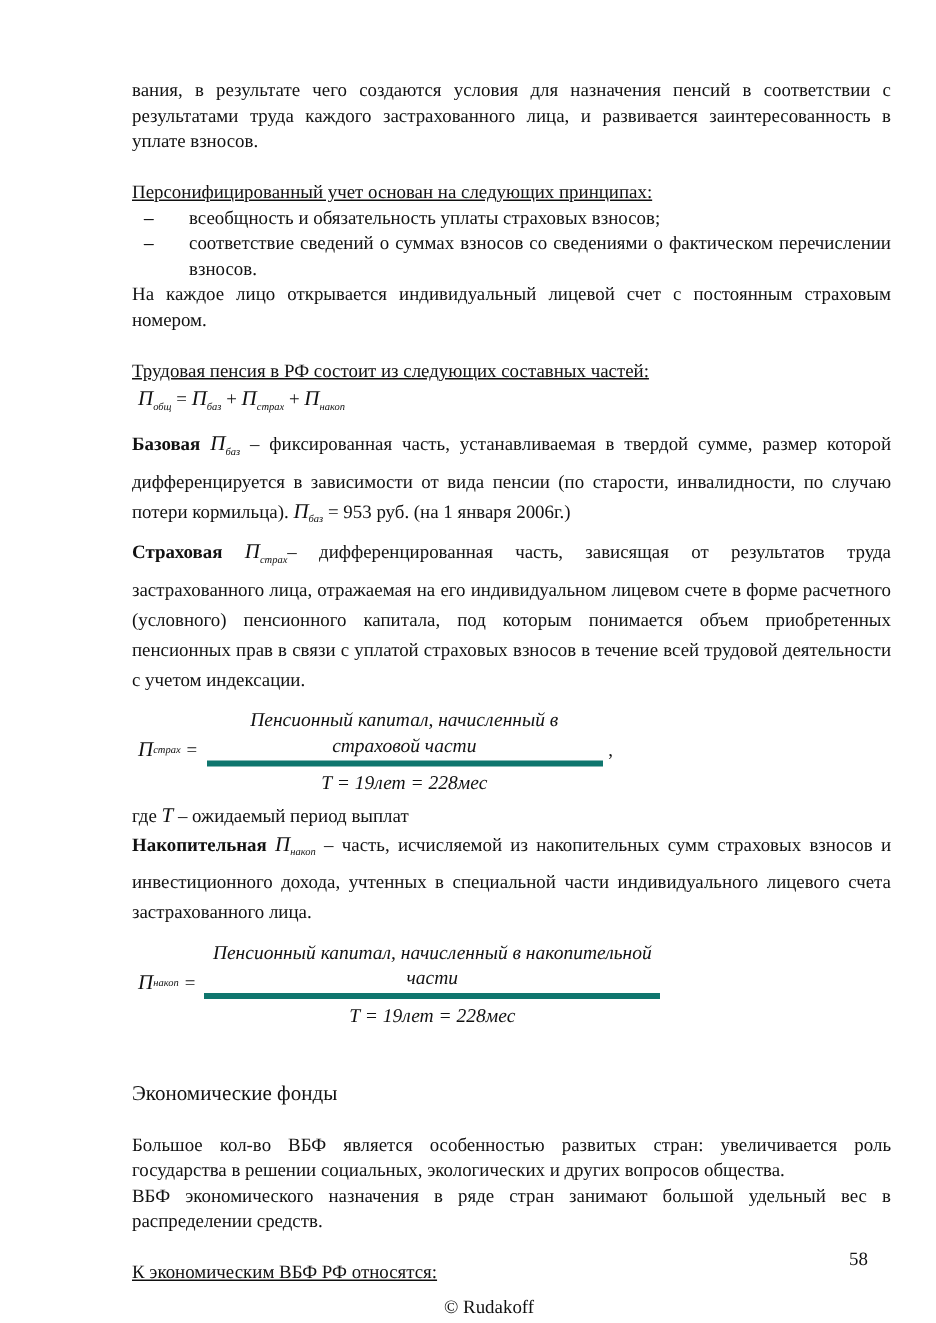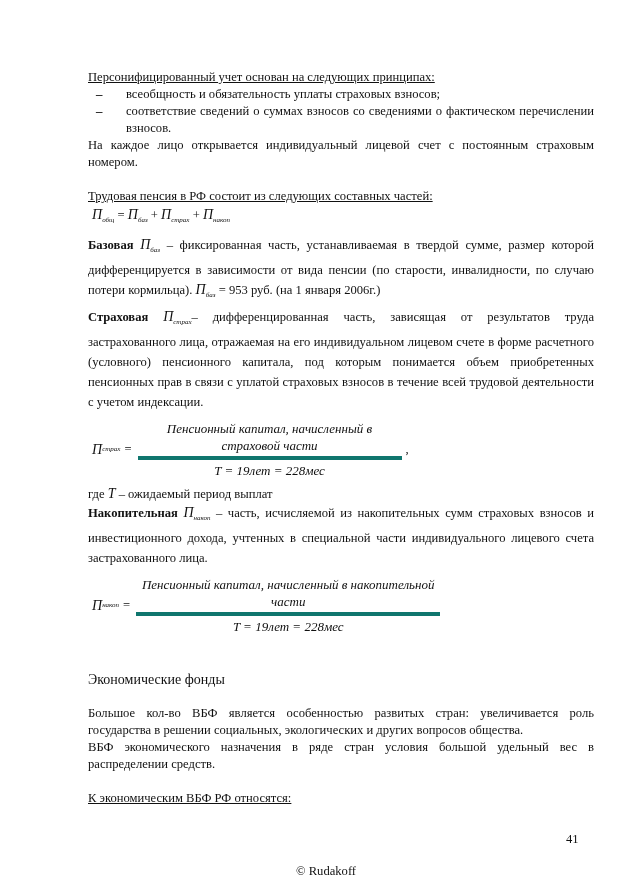--- a/index.html
+++ b/index.html
@@ -23,20 +23,21 @@
   .heading { font-size: 14px; line-height: 22px; margin-top: 34px; margin-bottom: 14px; }
   .footer { position: absolute; top: 832px; left: 0; width: 624px; font-size: 12.6px; }
   .footer .copy { position: absolute; left: 296px; margin-top: 32px; }
   .footer .pg { position: absolute; left: 566px; }
 </style>
 </head>
 <body>
 
 <div class="page">
 
+  <p>вания, в результате чего создаются условия для назначения пенсий в соответствии с результатами труда каждого застрахованного лица, и развивается заинтересованность в уплате взносов.</p>
   <div class="gap"></div>
 
   <p class="u">Персонифицированный учет основан на следующих принципах:</p>
   <ul class="dash-list">
     <li><span class="mark">–</span></li>
     <li><span class="mark">–</span><span>всеобщность и обязательность уплаты страховых взносов;</span></li>
     <li><span class="mark">–</span></li>
     <li><span class="mark">–</span><span>соответствие сведений о суммах взносов со сведениями о фактическом перечислении взносов.</span></li>
   </ul>
   <p>На каждое лицо открывается  индивидуальный лицевой счет с постоянным страховым номером.</p>
@@ -90,23 +91,23 @@
     <span style="margin-left:4px">=</span>
     <span class="frac">
       <span class="num" style="width:300px;text-align:center">Пенсионный капитал, начисленный в накопительной части</span>
       <span class="den">T = 19лет = 228мес</span>
     </span>
   </div>
 
   <div class="heading">Экономические фонды</div>
 
   <p>Большое кол-во ВБФ является особенностью развитых стран: увеличивается роль государства в решении социальных, экологических и других вопросов общества.</p>
-  <p>ВБФ экономического назначения в ряде стран условия большой удельный вес в распределении средств.</p>
+  <p>ВБФ экономического назначения в ряде стран занимают большой удельный вес в распределении средств.</p>
   <div class="gap"></div>
 
   <p class="u">К экономическим ВБФ РФ относятся:</p>
 
 </div>
 
 <div class="footer">
   <span class="copy">© Rudakoff</span>
-  <span class="pg">41</span>
+  <span class="pg">58</span>
 </div>
 
 </body></html>

